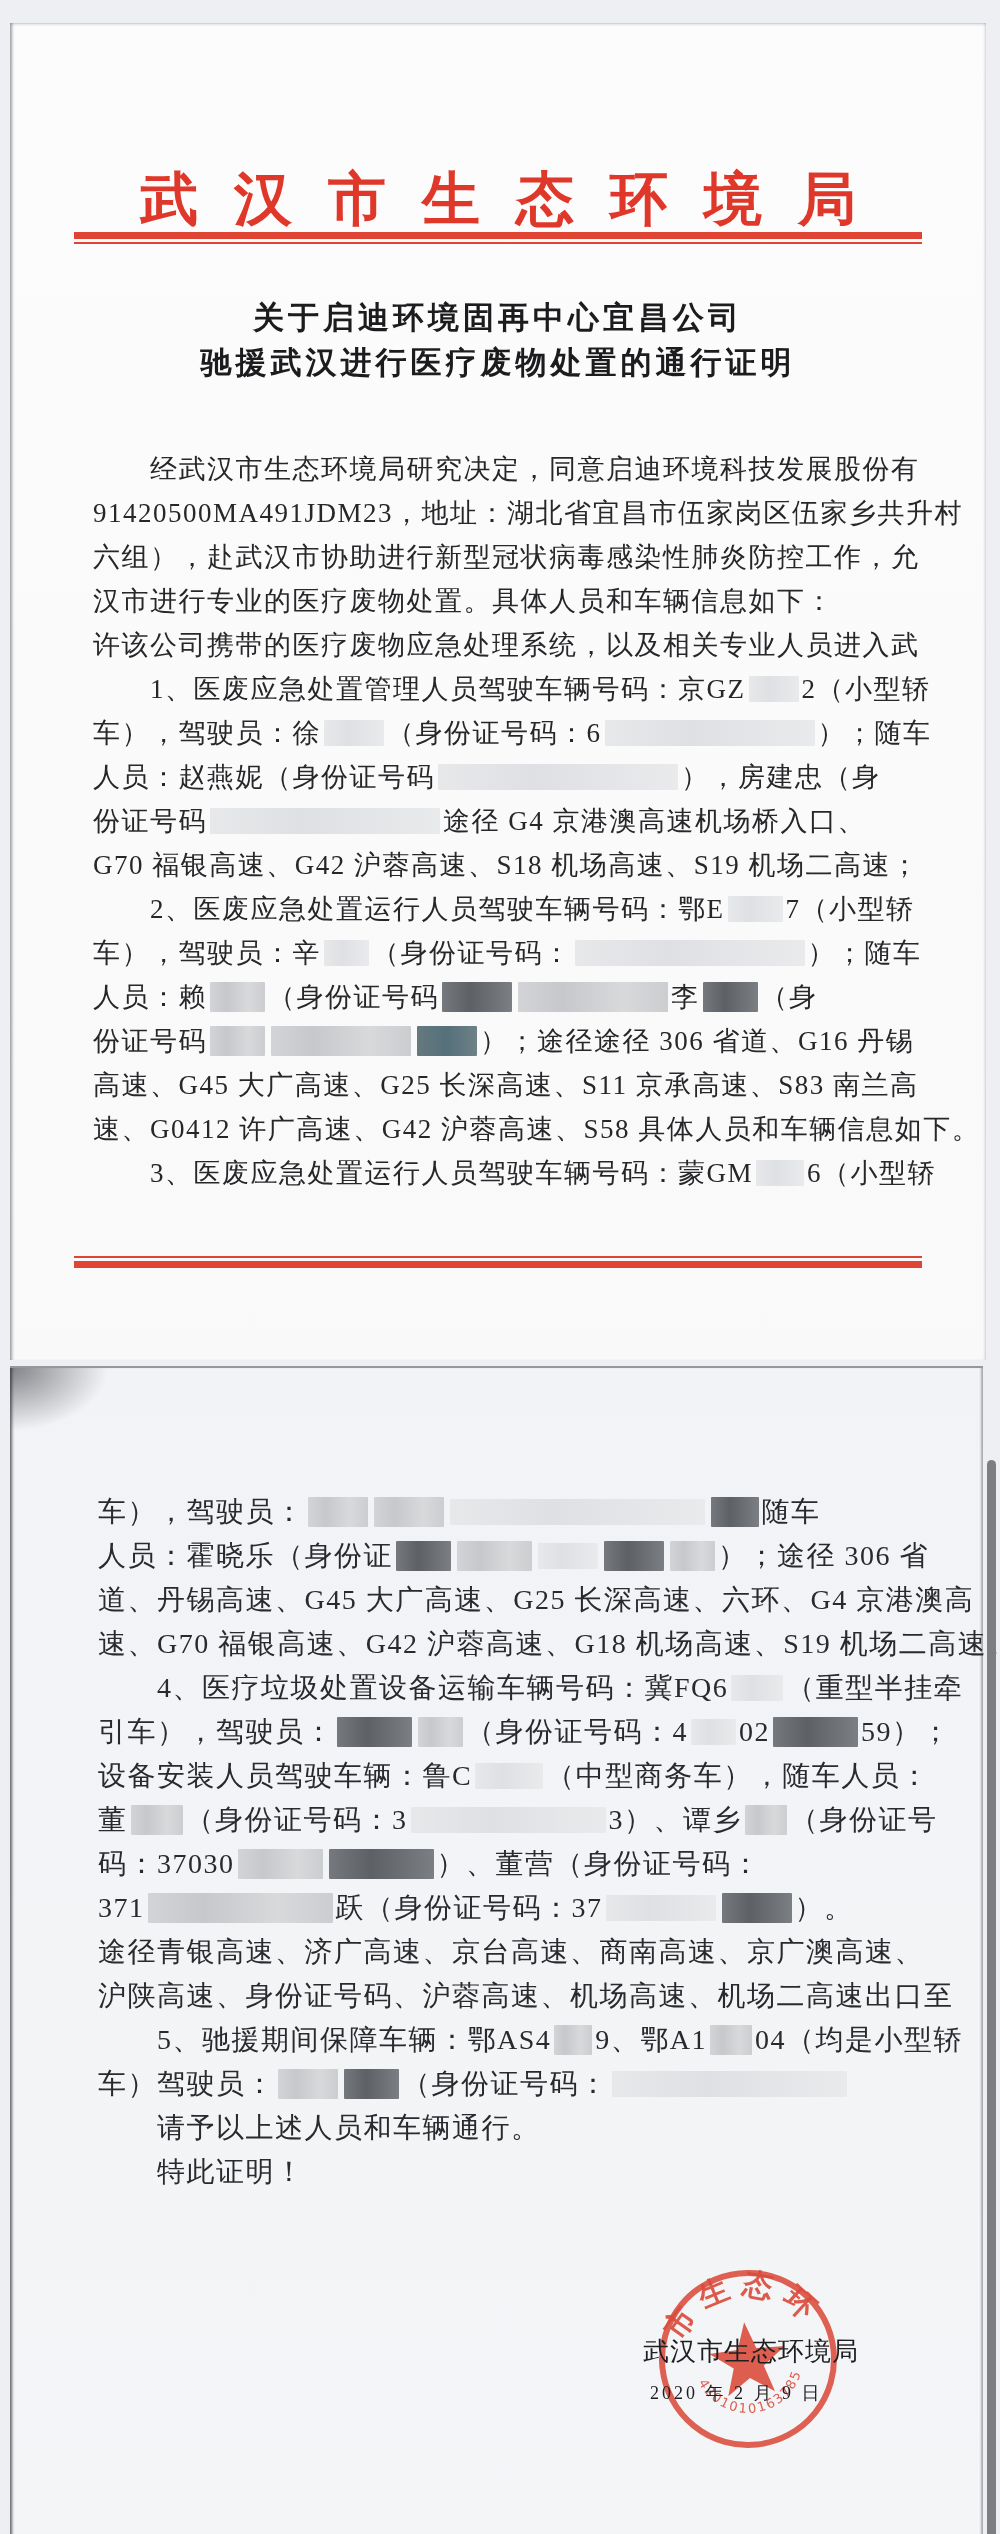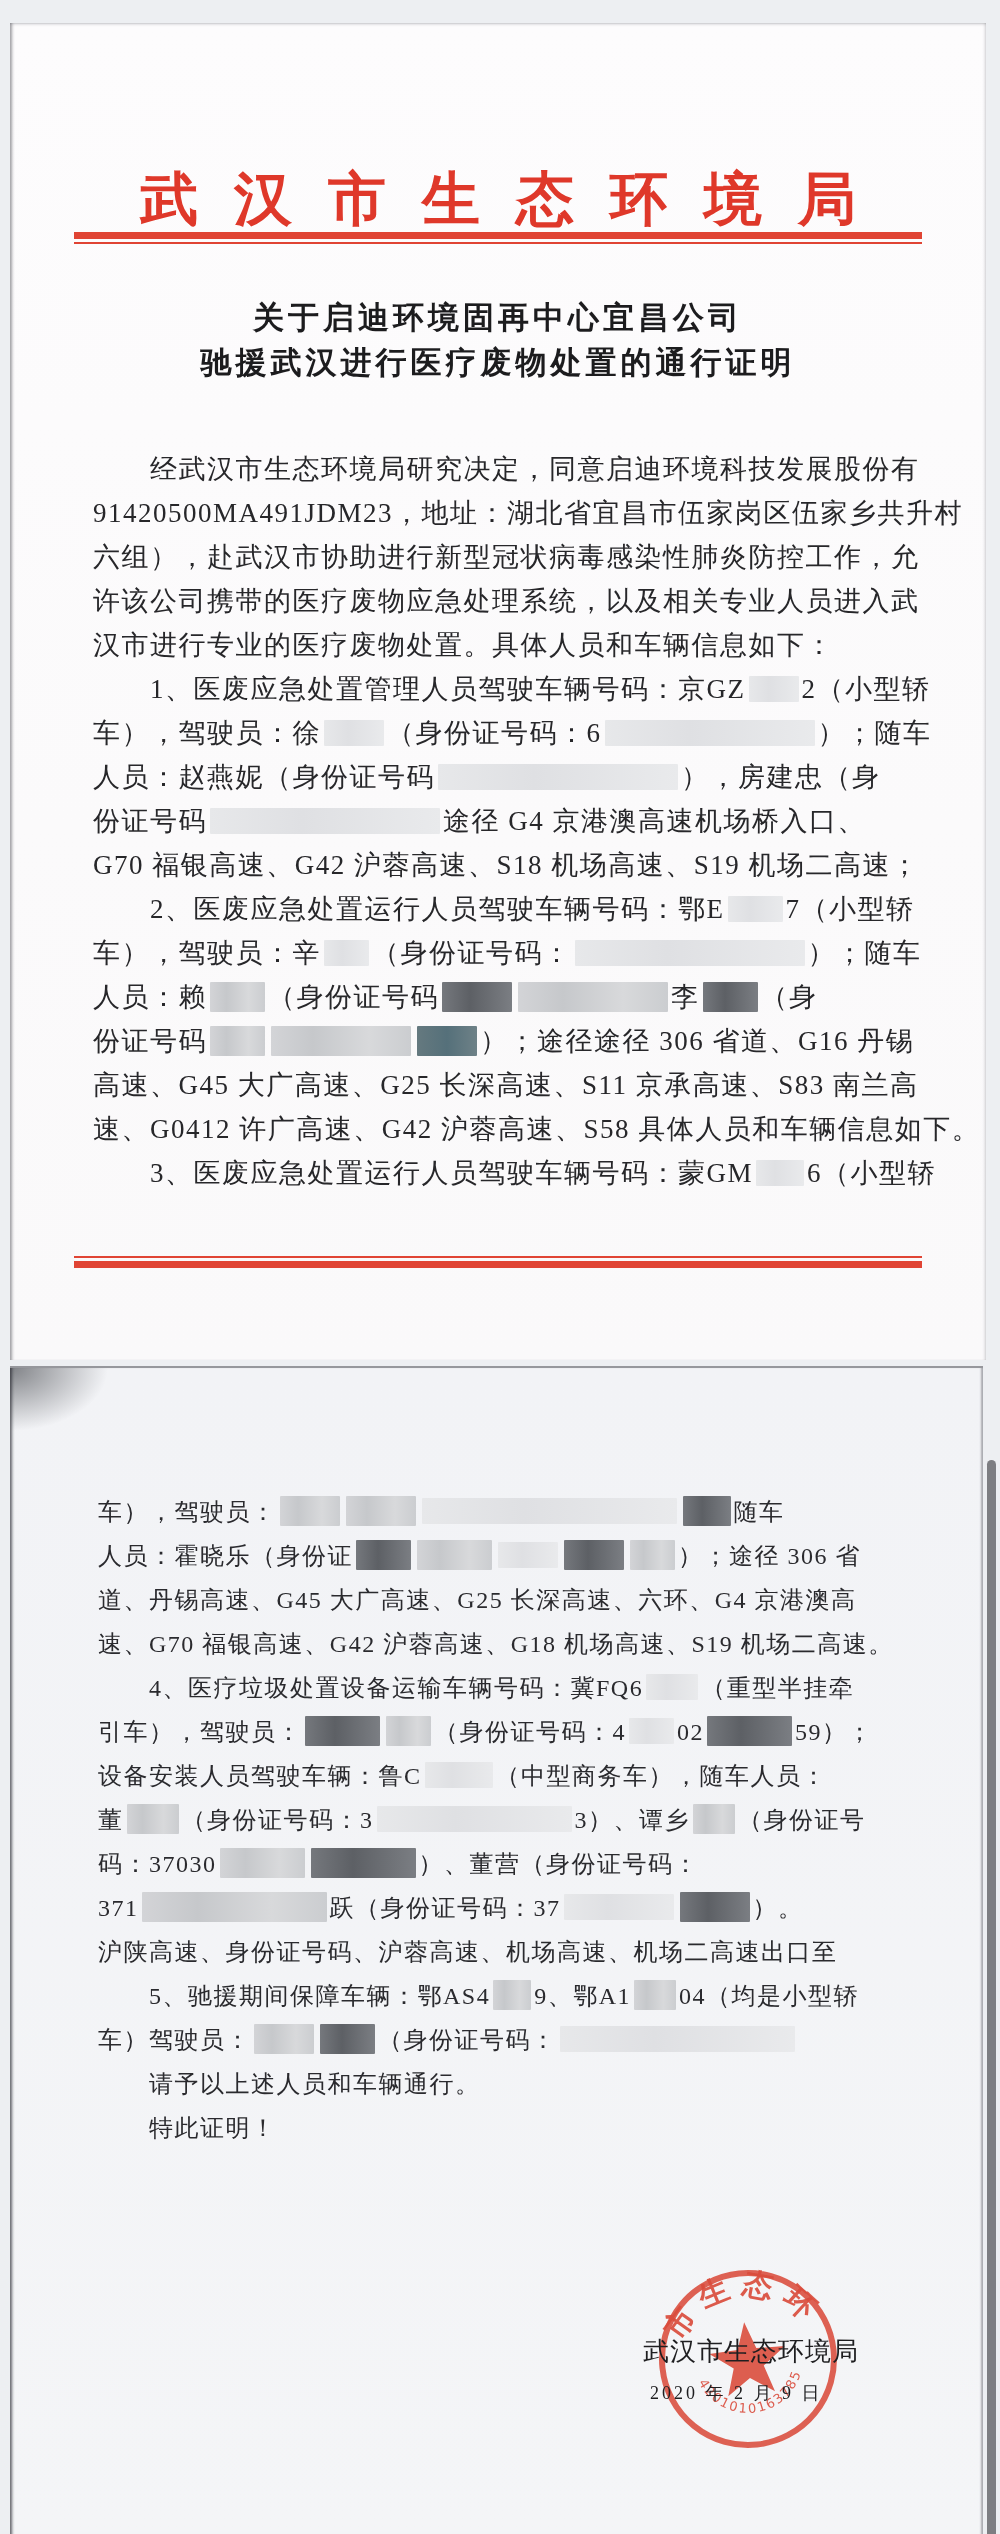--- a/index.html
+++ b/index.html
@@ -38,21 +38,21 @@
     font-size:31px;font-weight:bold;color:#1c1c1e;line-height:45px;
     letter-spacing:4px;white-space:nowrap;
   }
   .lines{position:absolute;white-space:nowrap;}
   #p1-lines{top:424px;left:83px;right:6px;font-family:Liberation Serif, serif;}
   #p2-lines{top:122px;left:88px;right:6px;}
   .doc-line{
     height:44px;line-height:44px;font-size:27px;color:#27272a;
     letter-spacing:1.5px;white-space:nowrap;
   }
-  #p2-lines .doc-line{font-size:24px;color:#2a2a2e;}
+  #p2-lines .doc-line{font-size:28px;color:#2a2a2e;}
   .redact{
     display:inline-block;height:30px;vertical-align:-6px;
     border-radius:1px;margin:0 3px;
   }
   .redact.f{background:linear-gradient(90deg,#e7e8ea,#dfe0e3 40%,#e9eaec);height:26px;vertical-align:-4px;}
   .redact.l{background:linear-gradient(90deg,#d3d4d7,#c6c8cb 30%,#d8d9db 70%,#cbcdd0);}
   .redact.d{background:linear-gradient(90deg,#75787d,#5d6065 40%,#7b7e83);}
   .redact.t{background:linear-gradient(90deg,#65797f,#55707a 50%,#6e8187);}
   .sig{position:absolute;z-index:3;color:#1e1e20;white-space:nowrap;}
   #sig-org{left:633px;top:966px;font-size:26px;letter-spacing:1px;}
@@ -73,22 +73,22 @@
     <div class="thin"></div>
   </div>
   <div class="doc-title">
     <div>关于启迪环境固再中心宜昌公司</div>
     <div>驰援武汉进行医疗废物处置的通行证明</div>
   </div>
   <div class="lines" id="p1-lines">
       <div class="doc-line">　　经武汉市生态环境局研究决定，同意启迪环境科技发展股份有</div>
       <div class="doc-line">91420500MA491JDM23，地址：湖北省宜昌市伍家岗区伍家乡共升村</div>
       <div class="doc-line">六组），赴武汉市协助进行新型冠状病毒感染性肺炎防控工作，允</div>
+      <div class="doc-line">汉市进行专业的医疗废物处置。具体人员和车辆信息如下：</div>
       <div class="doc-line">许该公司携带的医疗废物应急处理系统，以及相关专业人员进入武</div>
-      <div class="doc-line">汉市进行专业的医疗废物处置。具体人员和车辆信息如下：</div>
       <div class="doc-line">　　1、医废应急处置管理人员驾驶车辆号码：京GZ<span class="redact f" style="width: 50px;"></span>2（小型轿</div>
       <div class="doc-line">车），驾驶员：徐<span class="redact f" style="width: 60px;"></span>（身份证号码：6<span class="redact f" style="width: 210px;"></span>）；随车</div>
       <div class="doc-line">人员：赵燕妮（身份证号码<span class="redact f" style="width: 240px;"></span>），房建忠（身</div>
       <div class="doc-line">份证号码<span class="redact f" style="width: 230px;"></span>途径 G4 京港澳高速机场桥入口、</div>
       <div class="doc-line">G70 福银高速、G42 沪蓉高速、S18 机场高速、S19 机场二高速；</div>
       <div class="doc-line">　　2、医废应急处置运行人员驾驶车辆号码：鄂E<span class="redact f" style="width: 55px;"></span>7（小型轿</div>
       <div class="doc-line">车），驾驶员：辛<span class="redact f" style="width: 45px;"></span>（身份证号码：<span class="redact f" style="width: 230px;"></span>）；随车</div>
       <div class="doc-line">人员：赖<span class="redact l" style="width: 55px;"></span>（身份证号码<span class="redact d" style="width: 70px;"></span><span class="redact l" style="width: 150px;"></span>李<span class="redact d" style="width: 55px;"></span>（身</div>
       <div class="doc-line">份证号码<span class="redact l" style="width: 55px;"></span><span class="redact l" style="width: 140px;"></span><span class="redact t" style="width: 60px;"></span>）；途径途径 306 省道、G16 丹锡</div>
       <div class="doc-line">高速、G45 大广高速、G25 长深高速、S11 京承高速、S83 南兰高</div>
@@ -106,20 +106,21 @@
       <div class="doc-line">车），驾驶员：<span class="redact l" style="width: 60px;"></span><span class="redact l" style="width: 70px;"></span><span class="redact f" style="width: 255px;"></span><span class="redact d" style="width: 48px;"></span>随车</div>
       <div class="doc-line">人员：霍晓乐（身份证<span class="redact d" style="width: 55px;"></span><span class="redact l" style="width: 75px;"></span><span class="redact f" style="width: 60px;"></span><span class="redact d" style="width: 60px;"></span><span class="redact l" style="width: 45px;"></span>）；途径 306 省</div>
       <div class="doc-line">道、丹锡高速、G45 大广高速、G25 长深高速、六环、G4 京港澳高</div>
       <div class="doc-line">速、G70 福银高速、G42 沪蓉高速、G18 机场高速、S19 机场二高速。</div>
       <div class="doc-line">　　4、医疗垃圾处置设备运输车辆号码：冀FQ6<span class="redact f" style="width: 52px;"></span>（重型半挂牵</div>
       <div class="doc-line">引车），驾驶员：<span class="redact d" style="width: 75px;"></span><span class="redact l" style="width: 45px;"></span>（身份证号码：4<span class="redact f" style="width: 45px;"></span>02<span class="redact d" style="width: 85px;"></span>59）；</div>
       <div class="doc-line">设备安装人员驾驶车辆：鲁C<span class="redact f" style="width: 68px;"></span>（中型商务车），随车人员：</div>
       <div class="doc-line">董<span class="redact l" style="width: 52px;"></span>（身份证号码：3<span class="redact f" style="width: 195px;"></span>3）、谭乡<span class="redact l" style="width: 42px;"></span>（身份证号</div>
       <div class="doc-line">码：37030<span class="redact l" style="width: 85px;"></span><span class="redact d" style="width: 105px;"></span>）、董营（身份证号码：</div>
       <div class="doc-line">371<span class="redact l" style="width: 185px;"></span>跃（身份证号码：37<span class="redact f" style="width: 110px;"></span><span class="redact d" style="width: 70px;"></span>）。</div>
+      <div class="doc-line">途径青银高速、济广高速、京台高速、商南高速、京广澳高速、</div>
       <div class="doc-line">沪陕高速、身份证号码、沪蓉高速、机场高速、机场二高速出口至</div>
       <div class="doc-line">　　5、驰援期间保障车辆：鄂AS4<span class="redact l" style="width: 38px;"></span>9、鄂A1<span class="redact l" style="width: 42px;"></span>04（均是小型轿</div>
       <div class="doc-line">车）驾驶员：<span class="redact l" style="width: 60px;"></span><span class="redact d" style="width: 55px;"></span>（身份证号码：<span class="redact f" style="width: 235px;"></span></div>
       <div class="doc-line">　　请予以上述人员和车辆通行。</div>
       <div class="doc-line">　　特此证明！</div>
     </div>
 
   <div class="sig" id="sig-org">武汉市生态环境局</div>
   <div class="sig" id="sig-date">2020 年 2 月 9 日</div>
 

